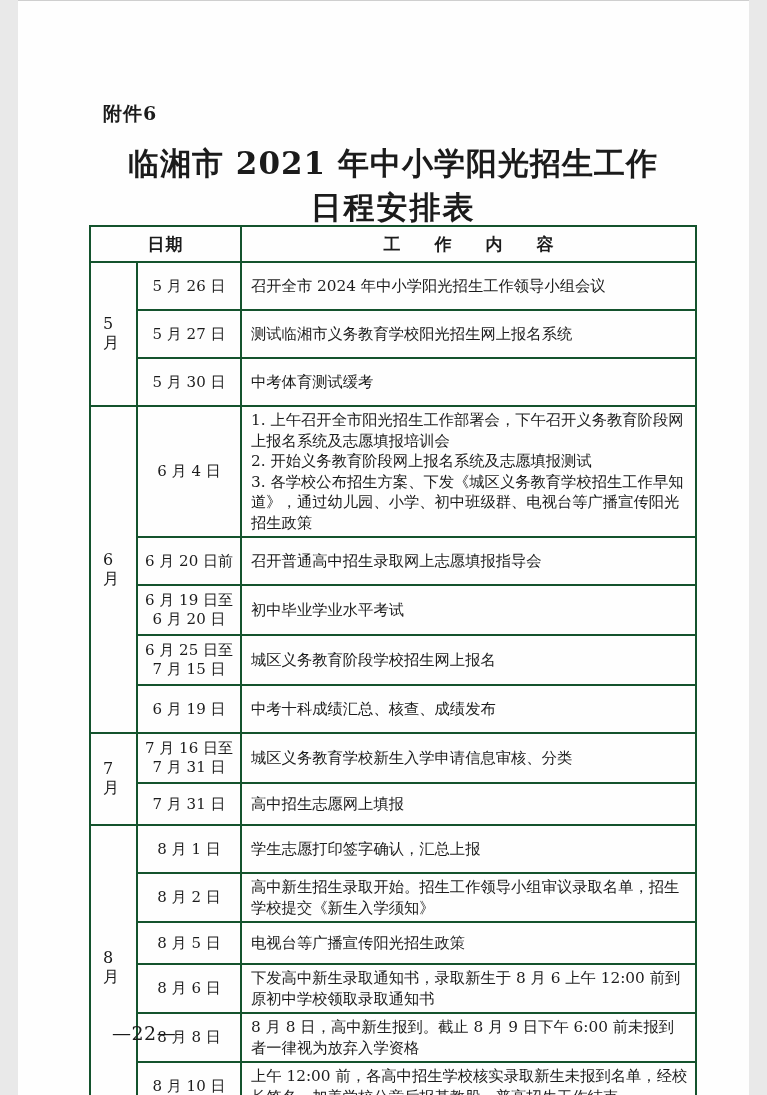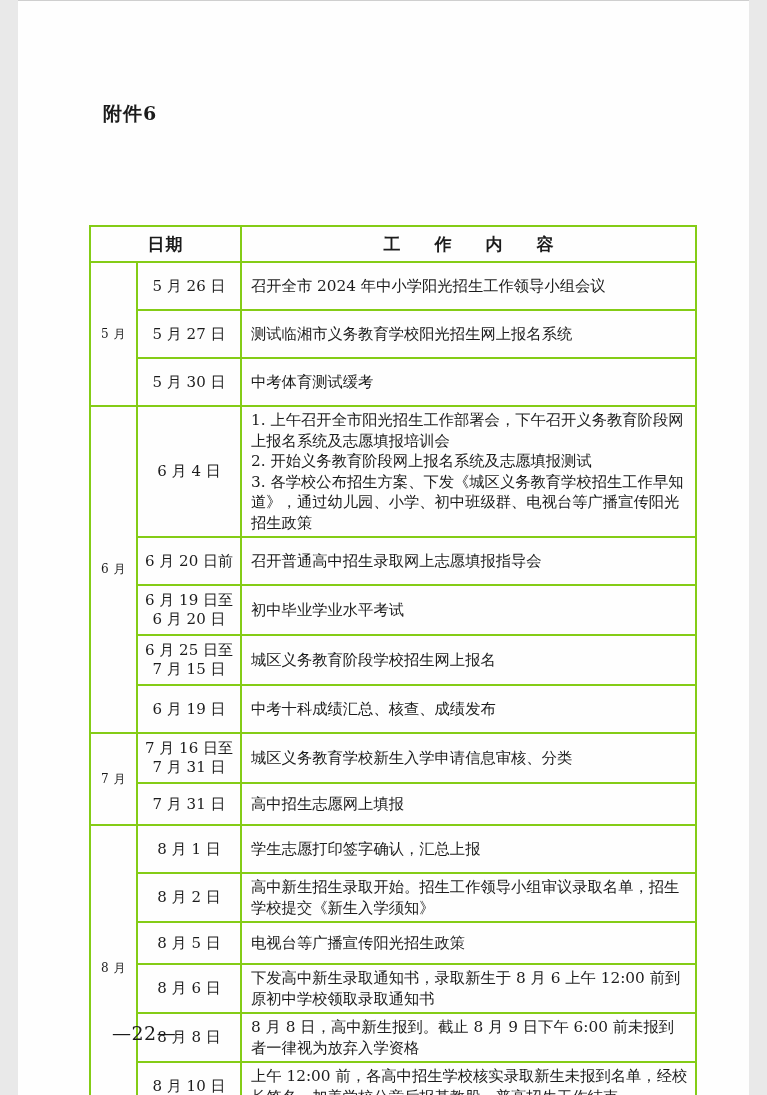--- a/index.html
+++ b/index.html
@@ -31,32 +31,32 @@
   table.schedule{
     position:absolute;left:71px;top:225px;
     width:606px;
     border-collapse:collapse;table-layout:fixed;
     background:#fefefe;
   }
   table.schedule col.c-month{width:47px;}
   table.schedule col.c-date{width:104px;}
   table.schedule col.c-content{width:455px;}
   table.schedule th, table.schedule td{
-    border:2px solid #84cc16;
+    border:2px solid #14532d;
     vertical-align:middle;
     overflow:hidden;
   }
   th.th-date{
     height:32px;font-size:17px;font-weight:bold;text-align:center;letter-spacing:1px;
   }
   th.th-content{
     height:32px;font-size:17px;font-weight:bold;text-align:center;
   }
   td.month{
-    text-align:center;font-size:12px;padding:0;letter-spacing:0.5px;
+    font-size:16px;padding:12px;letter-spacing:0.5px;
   }
   td.date{
     text-align:center;font-size:15px;line-height:19px;
     white-space:pre-line;padding:5px 3px;
   }
   td.content{
     font-size:15.3px;line-height:20.5px;
     white-space:pre-line;
     padding:3px 6px 3px 9px;
     text-align:left;
@@ -69,20 +69,24 @@
   }
 </style>
 </head>
 <body>
 
 <div class="page">
   <div class="scan-top-edge"></div>
 
   <div class="attachment">附件6</div>
 
+  <div class="title-block">
+    <div class="title-line1">临湘市 2021 年中小学阳光招生工作</div>
+    <div class="title-line2">日程安排表</div>
+  </div>
 
   <table class="schedule">
     <colgroup>
       <col class="c-month">
         <col class="c-date">
         <col class="c-content">
     </colgroup>
     <thead>
       <tr>
         <th class="th-date" colspan="2">日期</th>

